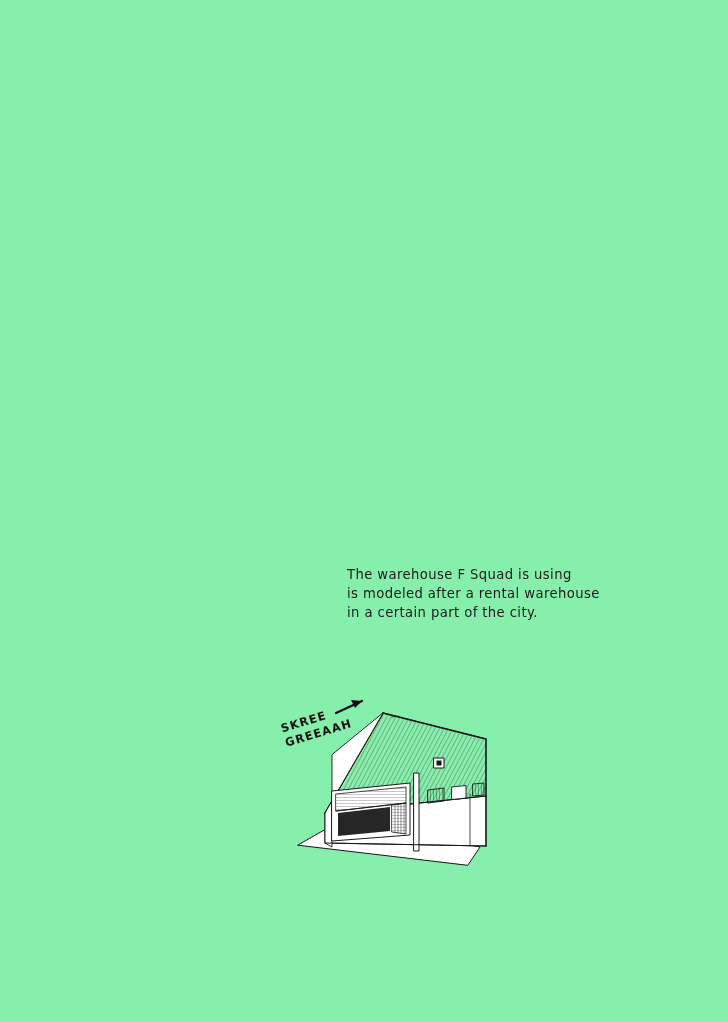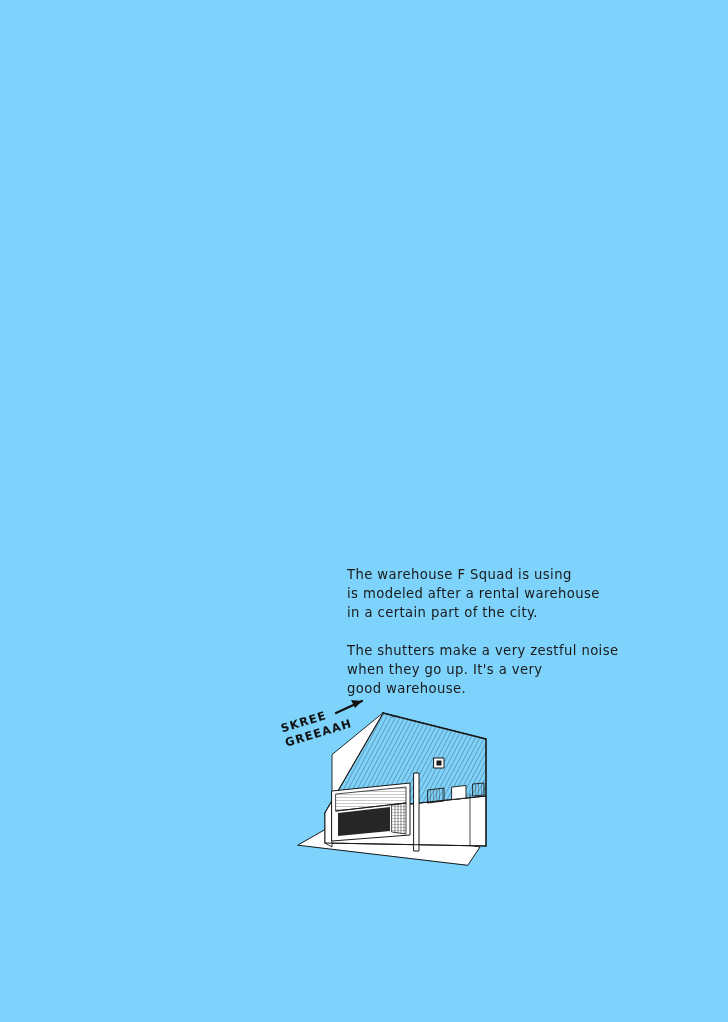--- a/index.html
+++ b/index.html
@@ -4,21 +4,21 @@
 <style>
   html, body {
     margin: 0;
     padding: 0;
     background: #ffffff;
   }
   .page {
     position: relative;
     width: 728px;
     height: 1022px;
-    background: #7dd3fc;
+    background: #86efac;
     overflow: hidden;
     font-family: "DejaVu Sans", sans-serif;
   }
 
   
   .note-block {
     position: absolute;
     left: 347px;
     width: 330px;
     color: #1a1a1a;
@@ -60,23 +60,20 @@
 </style>
 </head>
 <body>
 
 <div class="page">
 
   <div class="note-block note-1">The warehouse F Squad is using
 is modeled after a rental warehouse
 in a certain part of the city.</div>
 
-  <div class="note-block note-2">The shutters make a very zestful noise
-when they go up. It's a very
-good warehouse.</div>
 
   <div class="sfx">SKREE
 GREEAAH</div>
 
   <div class="illustration">
     <svg width="330" height="180" viewBox="0 0 330 180" xmlns="http://www.w3.org/2000/svg">
       <defs>
         <pattern id="roofhatch" width="4" height="4" patternUnits="userSpaceOnUse" patternTransform="rotate(28)">
           <line x1="0" y1="0" x2="0" y2="4" stroke="#3a3a3a" stroke-width="0.7"></line>
         </pattern>

